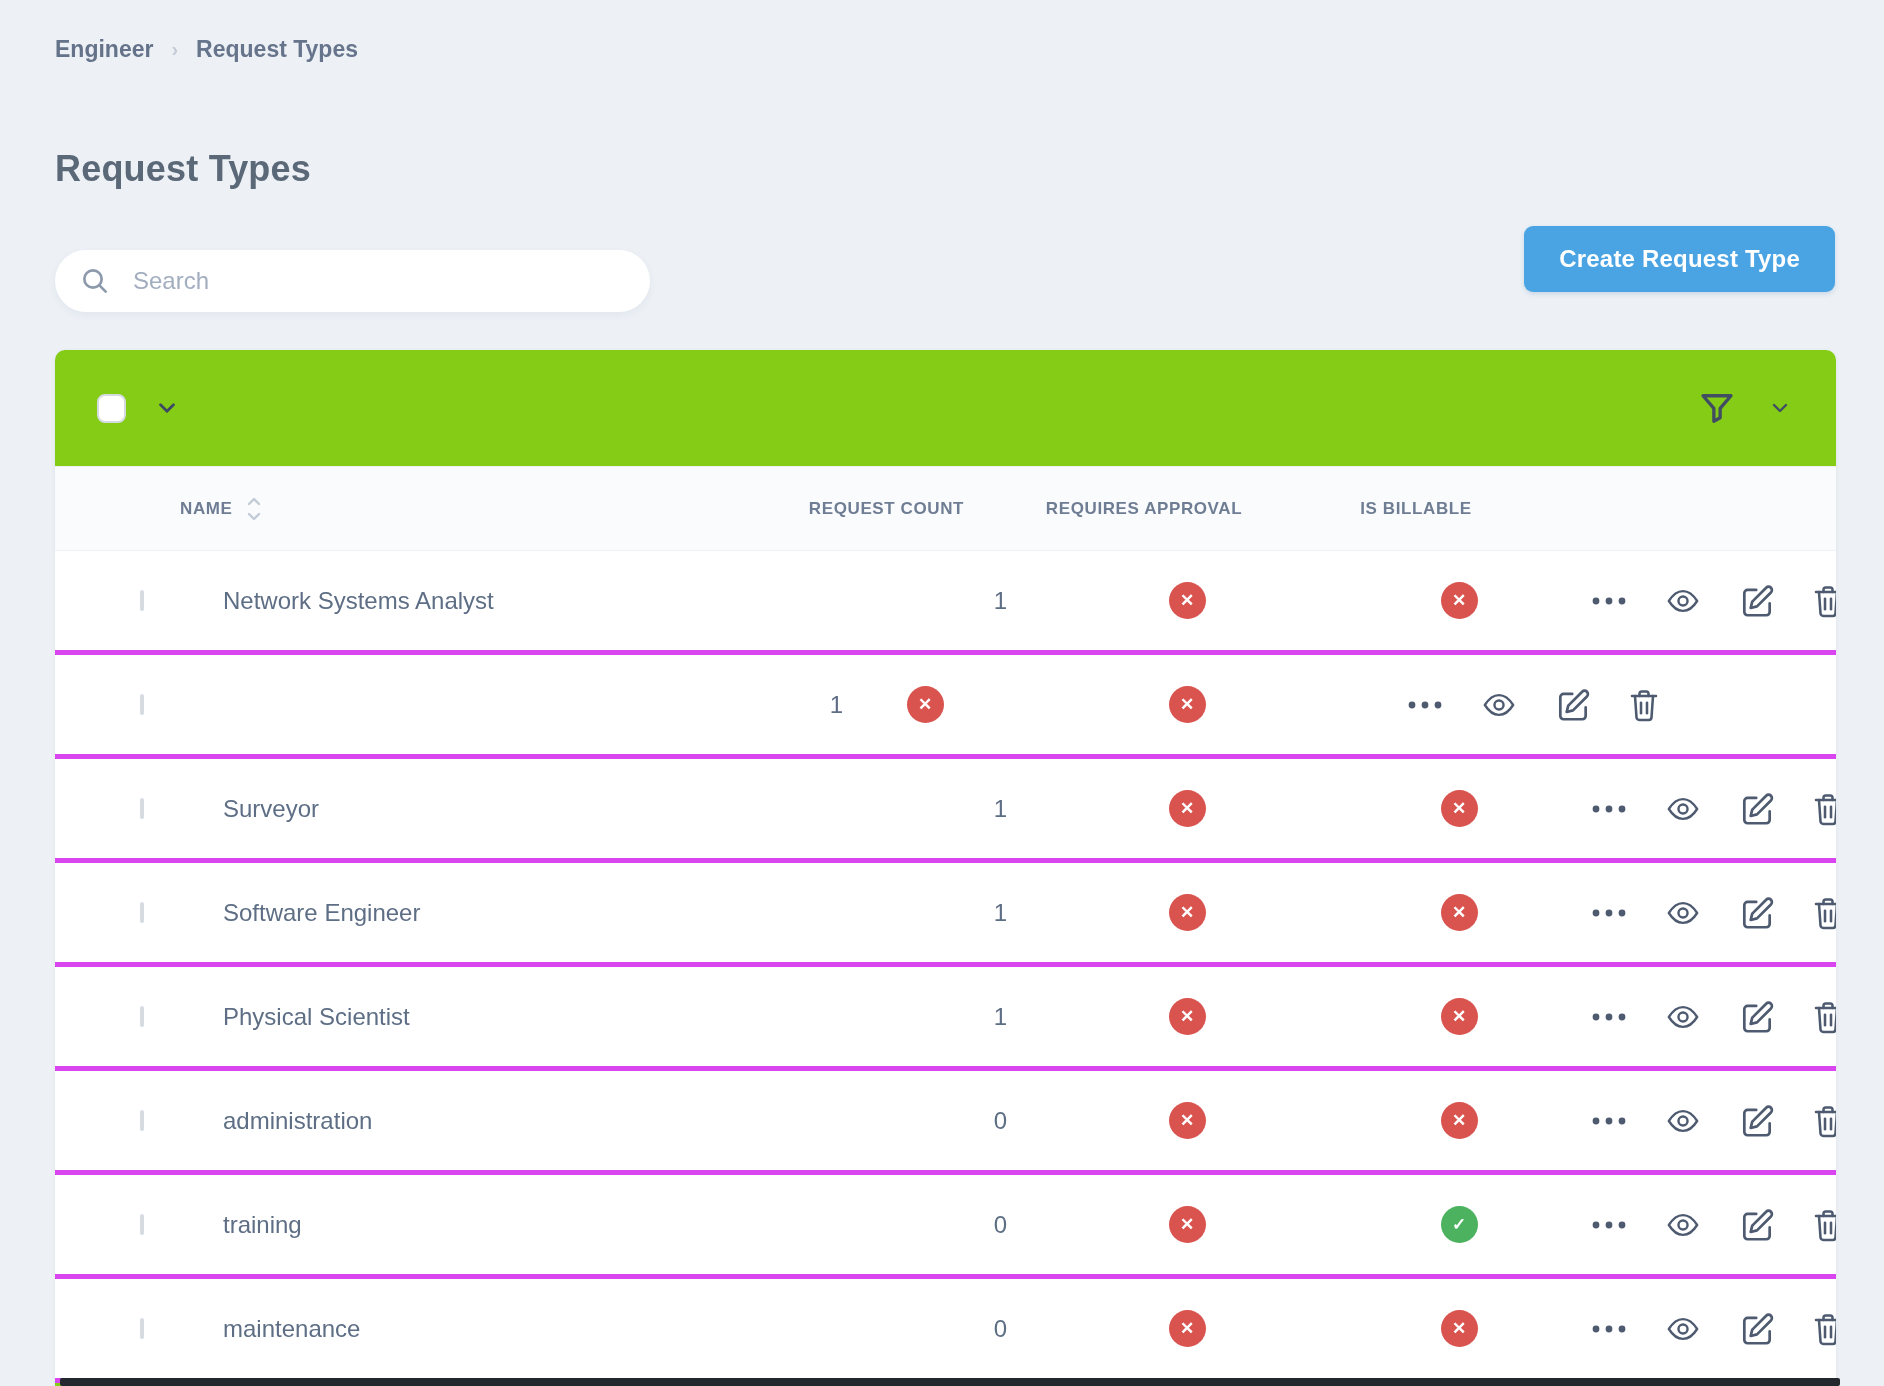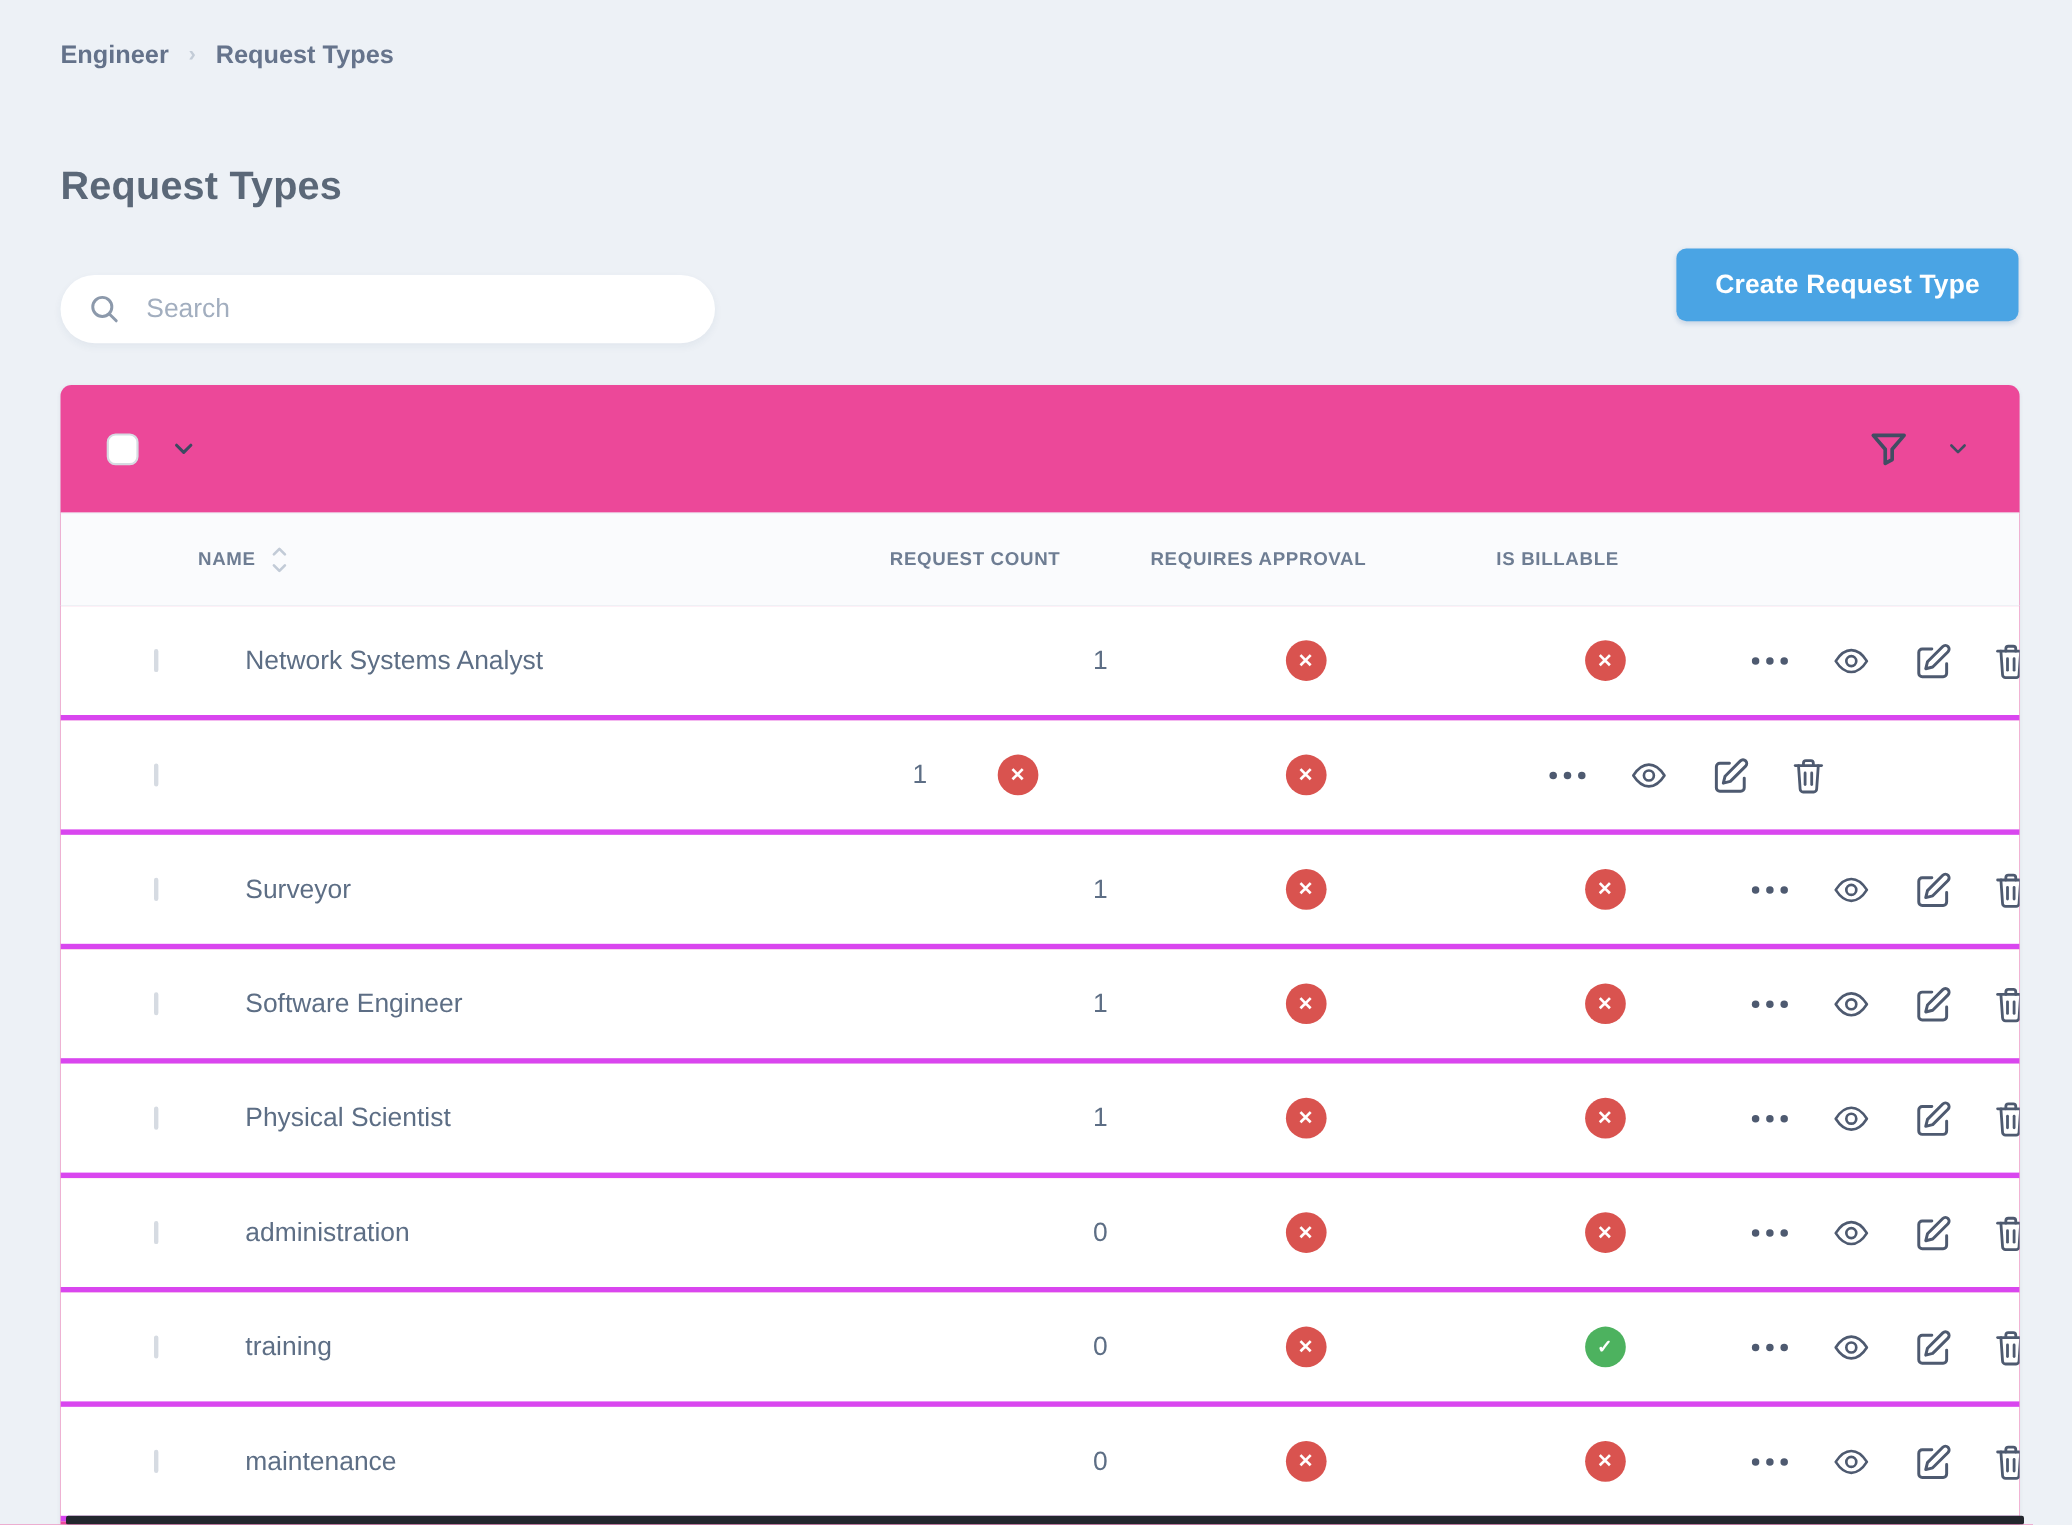--- a/index.html
+++ b/index.html
@@ -28,21 +28,21 @@
   .search-bar input { border:none; outline:none; background:transparent; margin-left:22px; width:100%;
     font-family:"Liberation Sans",sans-serif; font-size:24px; color:#5d6b82; }
   .search-bar input::placeholder { color:#a2aebf; }
 
   
   .create-btn { position:absolute; right:49px; top:226px; height:66px; padding:0 35px; background:#4aa4e4;
     border:none; border-radius:9px; color:#fff; font-family:"Liberation Sans",sans-serif;
     font-size:24px; font-weight:700; cursor:pointer; box-shadow:0 2px 5px rgba(40,90,150,.18); letter-spacing:.2px; }
 
   
-  .card { position:absolute; left:55px; top:350px; width:1781px; bottom:0; background:#ec4899;
+  .card { position:absolute; left:55px; top:350px; width:1781px; bottom:0; background:#84cc16;
     border-radius:10px 10px 0 0; box-shadow:0 1px 4px rgba(40,60,100,.07); overflow:hidden; }
 
   
   .toolbar { height:116px; display:flex; align-items:center; justify-content:space-between; padding:0 44px 0 42px; }
   .toolbar-left, .toolbar-right { display:flex; align-items:center; }
   .checkbox { width:29px; height:29px; border:2px solid #d6dbe2; border-radius:8px; background:#fff; cursor:pointer; }
   .toolbar-left .chev { margin-left:28px; }
   .toolbar-right .chev { margin-left:30px; }
   .funnel-btn, .chev-btn { background:none; border:none; cursor:pointer; display:flex; align-items:center; padding:0; }
 

